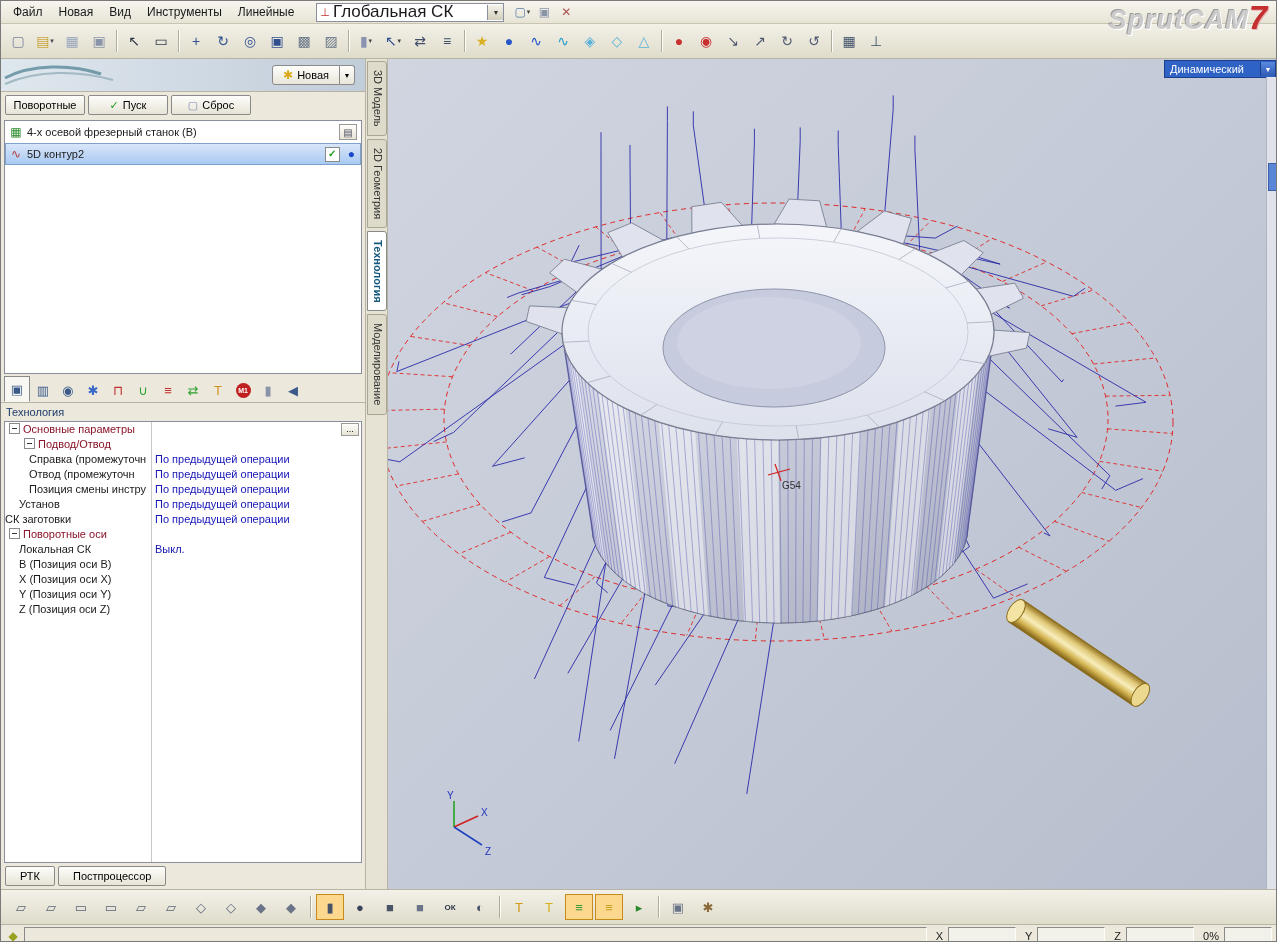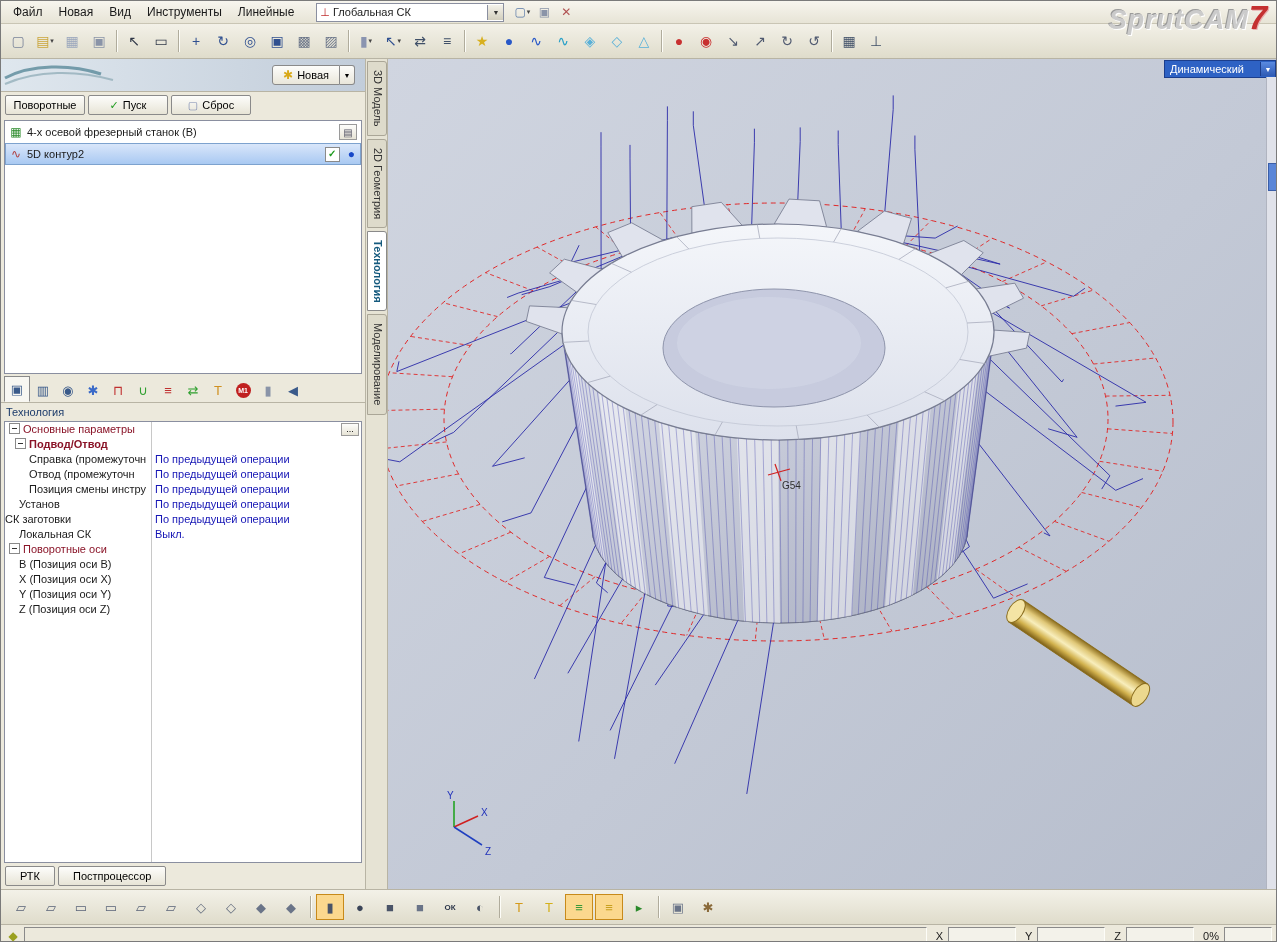--- a/index.html
+++ b/index.html
@@ -2,21 +2,21 @@
 <html><head>
 <meta charset="utf-8">
 <style>
   html,body{margin:0;padding:0;background:#888;}
   #app{position:relative;width:1277px;height:942px;background:#f9a8d4;font-family:"Liberation Sans",sans-serif;font-size:12px;color:#1a1a1a;overflow:hidden;border:1px solid #7a7a7a;box-sizing:border-box;}
   
   #menubar{height:22px;display:flex;align-items:center;background:linear-gradient(#f7f5ee,#e7e4d6);border-bottom:1px solid #c9c5b4;padding:0 4px;position:relative;}
   .menu-item{padding:2px 8px;cursor:default;}
   #cs-combo{margin-left:14px;display:flex;align-items:center;width:186px;height:17px;background:#fff;border:1px solid #8a8fa0;}
   .cs-ico{color:#c03030;font-size:11px;padding:0 3px;}
-  .cs-text{flex:1;font-size:11px;white-space:nowrap;overflow:hidden;}
+  .cs-text{flex:1;font-size:17px;white-space:nowrap;overflow:hidden;}
   .cs-arrow{width:15px;height:15px;background:linear-gradient(#f4f2ea,#d2cebd);border-left:1px solid #8a8fa0;font-size:7px;display:flex;align-items:center;justify-content:center;color:#333;}
   #menubar-icons{display:flex;gap:2px;margin-left:8px;}
   .mb-ico{width:20px;height:18px;display:flex;align-items:center;justify-content:center;font-size:12px;}
   #logo{position:absolute;top:-2px;right:8px;font-weight:bold;font-style:italic;font-size:27px;letter-spacing:1px;color:#cbcbcb;text-shadow:1px 1px 0 #fff,-1px -1px 0 #9a9a9a;pointer-events:none;z-index:6;}
   #logo .v7{color:#c43030;font-size:33px;text-shadow:1px 1px 0 #e8b0b0;}
   
   #toolbar{height:34px;display:flex;align-items:center;background:linear-gradient(#f3f1e8,#dfdccb);border-bottom:1px solid #b8b4a4;padding:0 4px;gap:1px;}
   .tb-icon{width:24px;height:24px;display:flex;align-items:center;justify-content:center;font-size:14px;border:1px solid transparent;position:relative;}
   .tb-sep{width:1px;height:22px;background:#b0ac9c;margin:0 3px;box-shadow:1px 0 0 #fdfdf8;}
   .dd{font-size:7px;color:#444;margin-left:1px;}
@@ -215,21 +215,21 @@
       </div>
 
       <div id="lp-params">
         <div id="params-divider"></div>
         <div id="params-rows">
             <div class="prow pgroup">
               <div class="pname" style="padding-left: 4px;"><span class="exp"></span><span>Основные параметры</span></div>
               <div class="pval"></div>
             </div>
             <div class="prow pgroup">
-              <div class="pname" style="padding-left: 10px; font-weight: bold;"><span class="exp"></span><span>Подвод/Отвод</span></div>
+              <div class="pname" style="padding-left: 19px;"><span class="exp"></span><span>Подвод/Отвод</span></div>
               <div class="pval"></div>
             </div>
             <div class="prow">
               <div class="pname" style="padding-left: 24px;"><span>Справка (промежуточн</span></div>
               <div class="pval">По предыдущей операции</div>
             </div>
             <div class="prow">
               <div class="pname" style="padding-left: 24px;"><span>Отвод (промежуточн</span></div>
               <div class="pval">По предыдущей операции</div>
             </div>
@@ -237,28 +237,28 @@
               <div class="pname" style="padding-left: 24px;"><span>Позиция смены инстру</span></div>
               <div class="pval">По предыдущей операции</div>
             </div>
             <div class="prow">
               <div class="pname" style="padding-left: 14px;"><span>Установ</span></div>
               <div class="pval">По предыдущей операции</div>
             </div>
             <div class="prow">
               <div class="pname" style=""><span>СК заготовки</span></div>
               <div class="pval">По предыдущей операции</div>
-            </div>
-            <div class="prow">
-              <div class="pname" style="padding-left: 14px;"><span>Локальная СК</span></div>
-              <div class="pval">Выкл.</div>
             </div>
             <div class="prow pgroup">
               <div class="pname" style="padding-left: 4px;"><span class="exp"></span><span>Поворотные оси</span></div>
               <div class="pval"></div>
+            </div>
+            <div class="prow">
+              <div class="pname" style="padding-left: 14px;"><span>Локальная СК</span></div>
+              <div class="pval">Выкл.</div>
             </div>
             <div class="prow">
               <div class="pname" style="padding-left: 14px;"><span>B (Позиция оси B)</span></div>
               <div class="pval"></div>
             </div>
             <div class="prow">
               <div class="pname" style="padding-left: 14px;"><span>X (Позиция оси X)</span></div>
               <div class="pval"></div>
             </div>
             <div class="prow">

